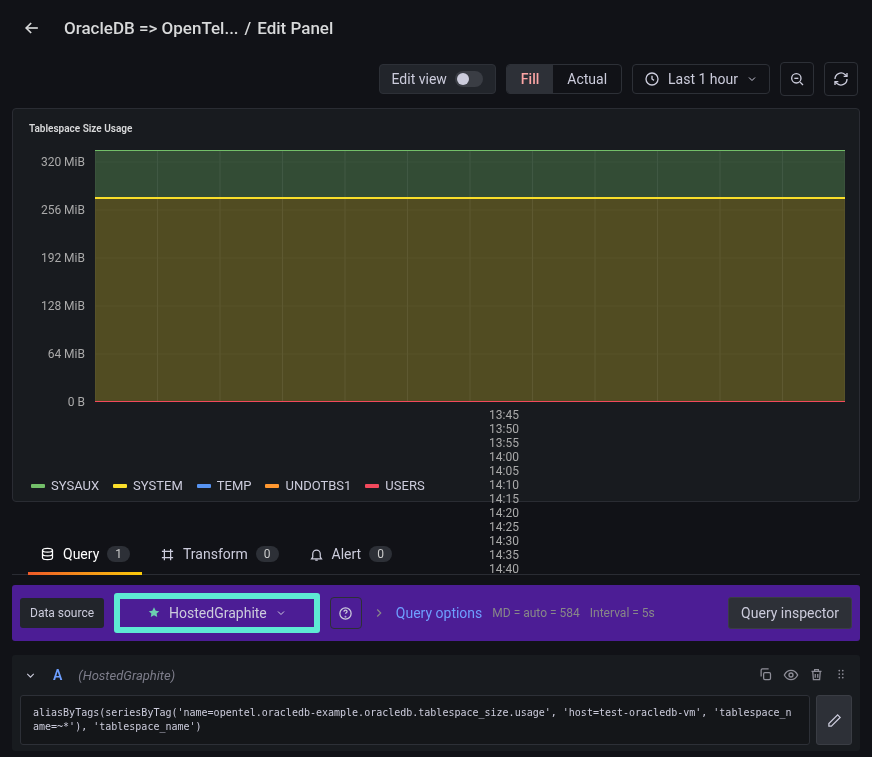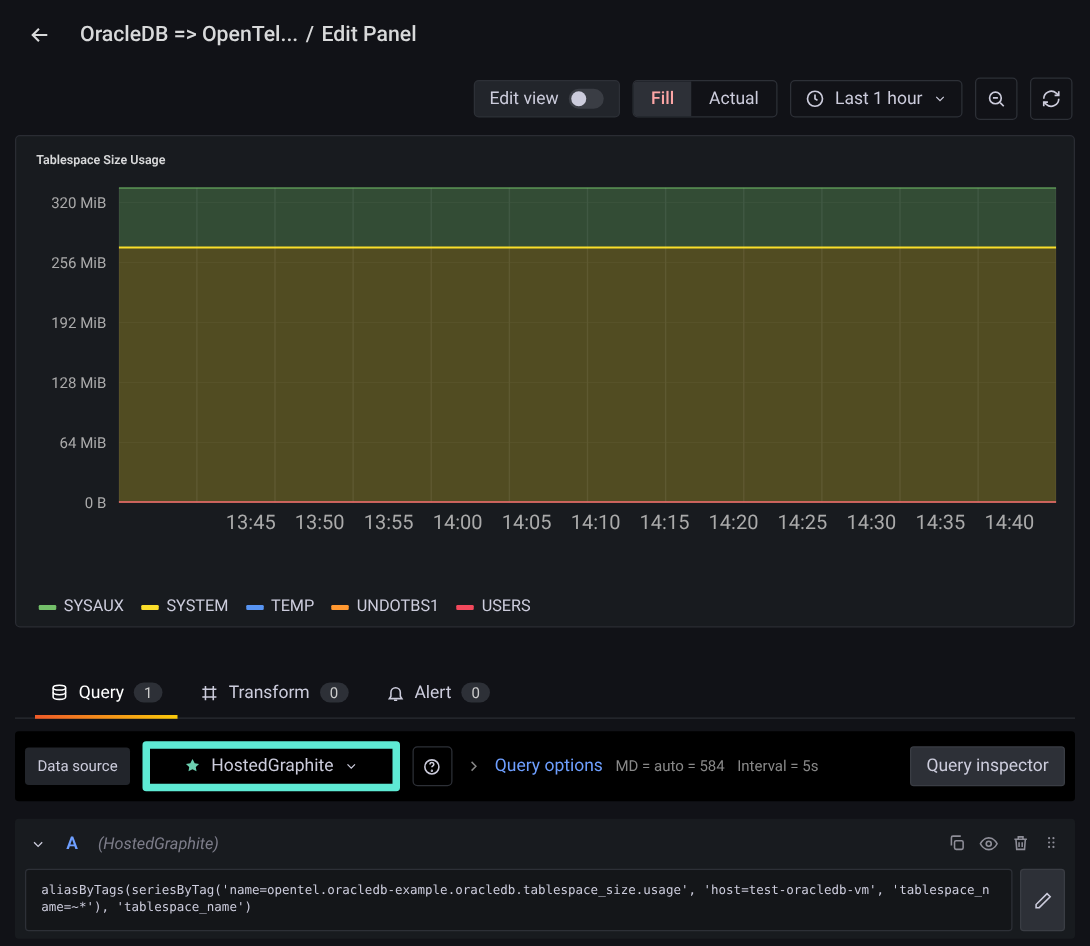--- a/index.html
+++ b/index.html
@@ -115,22 +115,23 @@
   .y-label { position: absolute; right: 6px; transform: translateY(-50%); font-size: 12px; color: #aaa; }
   .plot {
     position: absolute;
     top: 8px; bottom: 30px; left: 0; right: 0;
   }
   .x-labels {
     position: absolute;
     left: 78px; right: 10px; bottom: 0;
     height: 24px;
     display: flex;
-    font-size: 16px;
+    font-size: 12px;
     color: #aaa;
+    flex-direction: column;
   }
   .x-label { flex: 1; text-align: center; }
   .legend {
     display: flex;
     gap: 14px;
     padding: 6px 10px 0 14px;
     font-size: 13px;
     align-items: center;
     margin-top: 40px;
   }
@@ -165,21 +166,21 @@
     border-radius: 10px;
     padding: 1px 8px;
     font-size: 12px;
     color: #ccc;
   }
   .query-bar {
     display: flex;
     align-items: center;
     gap: 10px;
     margin: 10px 12px 0 12px;
-    background: #000000;
+    background: #4c1d95;
     padding: 8px;
     border-radius: 3px;
   }
   .qb-label { font-size: 12px; background:#22252b; padding:8px 10px; border-radius:3px;}
   .ds-select {
     display: flex;
     align-items: center;
     gap: 8px;
     border: 6px solid #5eead4;
     border-radius: 3px;

